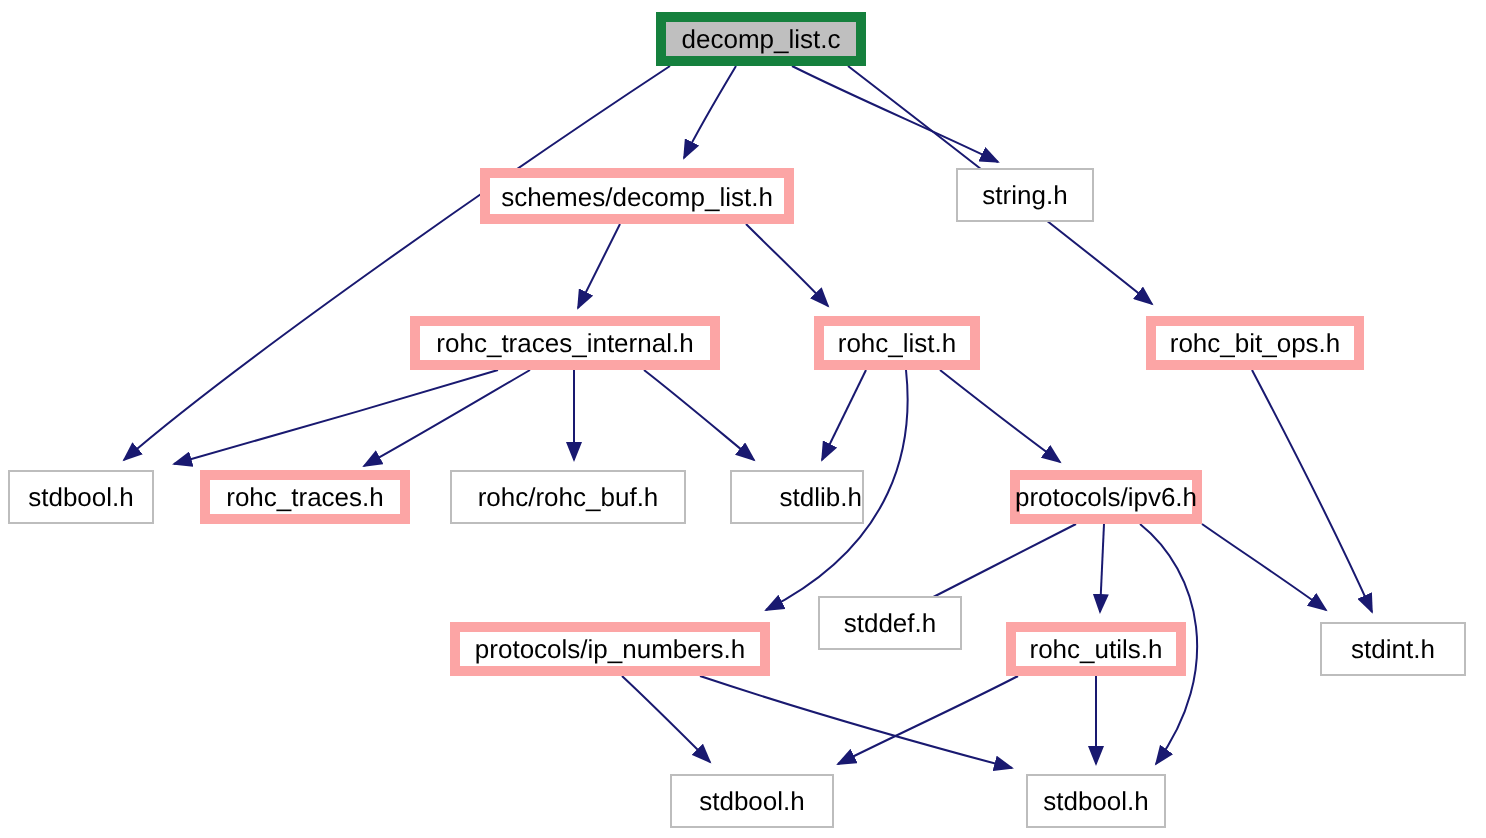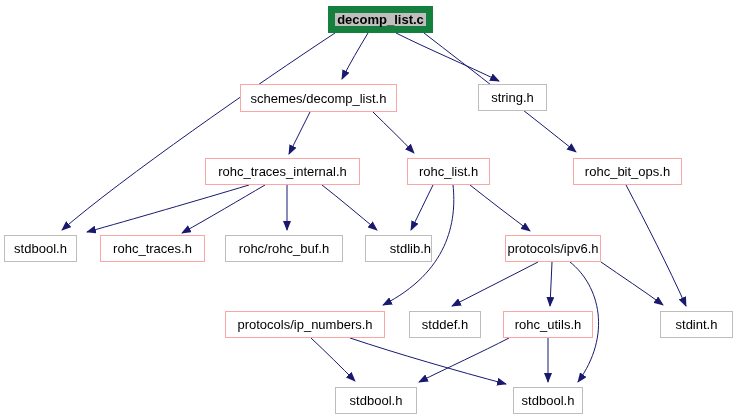--- a/index.html
+++ b/index.html
@@ -26,22 +26,22 @@
     display: flex;
     align-items: center;
     justify-content: center;
     font-size: 13px;
     line-height: 1;
     color: #000000;
     background: #ffffff;
     white-space: nowrap;
     z-index: 2;
   }
-  .node.focus    { border: 7px solid #15803d; font-weight: bold; }
-  .node.internal { border: 1px solid #fca5a5; cursor: pointer; }
+  .node.focus    { border: 5px solid #15803d; }
+  .node.internal { border: 5px solid #fca5a5; cursor: pointer; }
   .node.external { border: 1px solid #bdbdbd; }
 </style>
 </head>
 <body>
 
 <div class="canvas" id="graph-canvas">
   <svg class="edges-layer" id="edges-layer" viewBox="0 0 743 419" xmlns="http://www.w3.org/2000/svg">
     <defs>
       <marker id="arrowhead" markerWidth="11" markerHeight="8" refX="9" refY="4" orient="auto" markerUnits="userSpaceOnUse">
         <path d="M0,0 L10,4 L0,8 z" fill="#191970"></path>
@@ -102,21 +102,21 @@
       </div>
       <div class="node external" style="left: 365px; top: 235px; width: 67px; height: 27px; justify-content: flex-end;">
         <span>stdlib.h</span>
       </div>
       <div class="node internal" style="left: 505px; top: 235px; width: 96px; height: 27px;">
         <span>protocols/ipv6.h</span>
       </div>
       <div class="node internal" style="left: 225px; top: 311px; width: 160px; height: 27px; justify-content: center;">
         <span>protocols/ip_numbers.h</span>
       </div>
-      <div class="node external" style="left: 409px; top: 311px; width: 72px; height: 27px;">
+      <div class="node external" style="left: 409px; top: 298px; width: 72px; height: 27px;">
         <span>stddef.h</span>
       </div>
       <div class="node internal" style="left: 503px; top: 311px; width: 90px; height: 27px;">
         <span>rohc_utils.h</span>
       </div>
       <div class="node external" style="left: 660px; top: 311px; width: 73px; height: 27px;">
         <span>stdint.h</span>
       </div>
       <div class="node external" style="left: 335px; top: 387px; width: 82px; height: 27px;">
         <span>stdbool.h</span>

